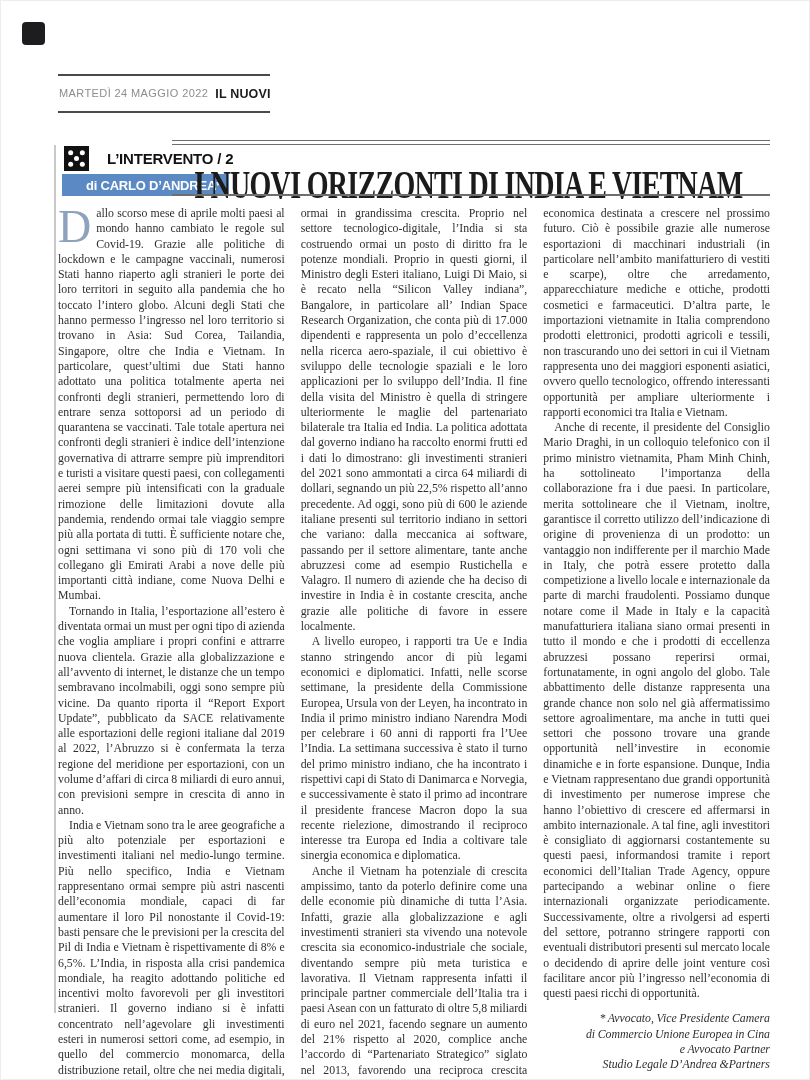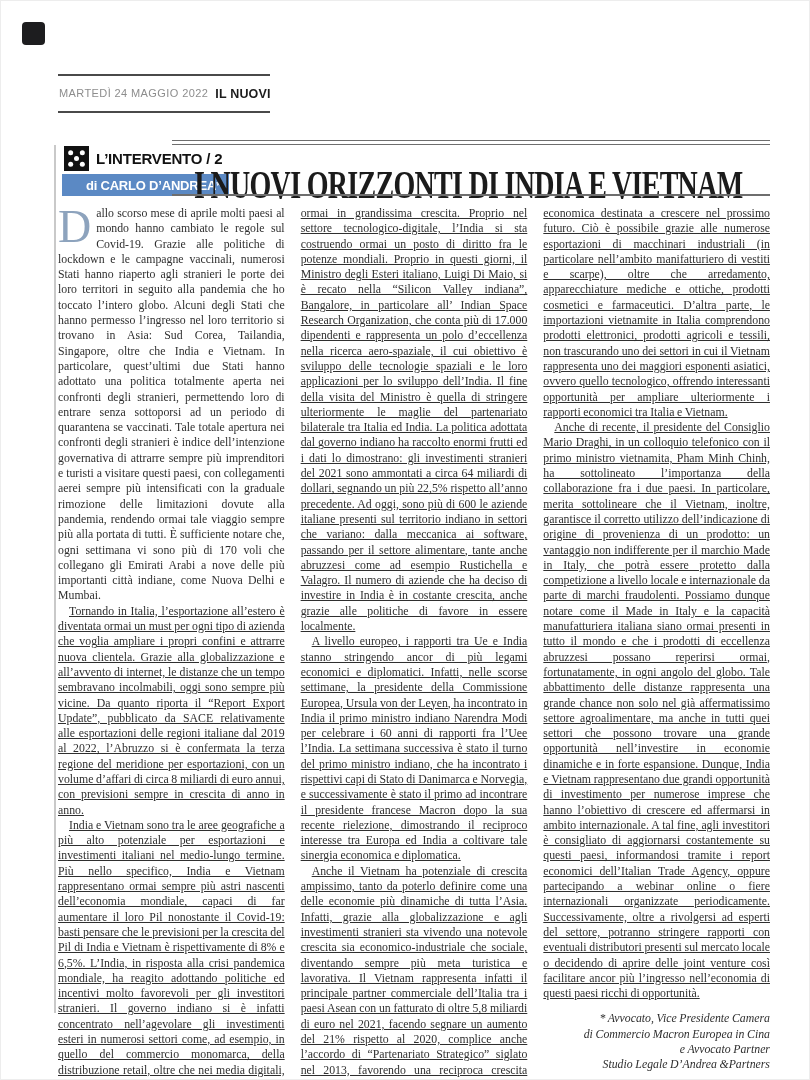--- a/index.html
+++ b/index.html
@@ -19,21 +19,21 @@
   .header .rule{height:2px;background:#4a4a4a;}
   .header .dateline{display:flex;align-items:flex-start;gap:7px;padding:11px 0 10px 1px;
     font-family:"Liberation Sans", sans-serif;white-space:nowrap;}
   .edition-date{font-size:11px;color:#8d8d8d;letter-spacing:.4px;}
   .masthead{font-size:12.5px;color:#1c1c1c;font-weight:bold;letter-spacing:.2px;}
 
   
   .article-left-rule{position:absolute;left:54px;top:145px;width:2px;height:868px;background:#c9c9c9;}
 
   
-  .kicker-row{position:absolute;left:64px;top:146px;display:flex;align-items:center;gap:7px;}
+  .kicker-row{position:absolute;left:64px;top:146px;display:flex;align-items:center;gap:18px;}
   .kicker-icon{width:25px;height:25px;display:block;}
   .kicker-label{font-family:"Liberation Sans", sans-serif;font-weight:bold;
     font-size:15px;color:#111;letter-spacing:-.2px;white-space:nowrap;}
   .byline-badge{position:absolute;left:62px;top:174px;width:167px;height:22px;
     background:#5b89c4;color:#ffffff;font-family:"Liberation Sans", sans-serif;
     font-weight:bold;font-size:13px;display:flex;align-items:center;justify-content:flex-end;
     padding-right:8px;box-sizing:border-box;letter-spacing:-.2px;}
 
   
   .headline-rule-top{position:absolute;left:172px;top:140px;width:598px;height:5px;
@@ -44,21 +44,21 @@
   .headline-rule-bottom{position:absolute;left:172px;top:194px;width:598px;height:1.5px;background:#6e6e6e;}
 
   
   .article-body{
     position:absolute;left:58px;top:206px;width:712px;
     column-count:3;column-gap:16px;
     font-size:11.8px;line-height:15.3px;text-align:justify;
     color:#2f2f2f;hyphens:auto;-webkit-hyphens:auto;word-spacing:-0.3px;
   }
   .article-body p{margin:0;}
-  .article-body p + p{text-indent:11px;text-decoration:underline;}
+  .article-body p + p{text-indent:11px;}
   .drop-cap{float:left;font-size:46px;line-height:38px;padding:2px 5px 0 0;
     color:#8da3bd;font-family:"Liberation Serif", serif;}
   .signature{margin-top:10px;text-align:right;font-style:italic;color:#2f2f2f;}
   .signature div{line-height:15.3px;}
 </style>
 </head>
 <body>
 
 <div class="photo-edge"></div>
 
@@ -97,17 +97,17 @@
 
 <div class="article-body">
   <p><span class="drop-cap">D</span><span>allo scorso mese di aprile molti paesi al mondo hanno cambiato le regole sul Covid-19. Grazie alle politiche di lockdown e le campagne vaccinali, numerosi Stati hanno riaperto agli stranieri le porte dei loro territori in seguito alla pandemia che ho toccato l’intero globo. Alcuni degli Stati che hanno permesso l’ingresso nel loro territorio si trovano in Asia: Sud Corea, Tailandia, Singapore, oltre che India e Vietnam. In particolare, quest’ultimi due Stati hanno adottato una politica totalmente aperta nei confronti degli stranieri, permettendo loro di entrare senza sottoporsi ad un periodo di quarantena se vaccinati. Tale totale apertura nei confronti degli stranieri è indice dell’intenzione governativa di attrarre sempre più imprenditori e turisti a visitare questi paesi, con collegamenti aerei sempre più intensificati con la graduale rimozione delle limitazioni dovute alla pandemia, rendendo ormai tale viaggio sempre più alla portata di tutti. È sufficiente notare che, ogni settimana vi sono più di 170 voli che collegano gli Emirati Arabi a nove delle più importanti città indiane, come Nuova Delhi e Mumbai.</span></p>
   <p>Tornando in Italia, l’esportazione all’estero è diventata ormai un must per ogni tipo di azienda che voglia ampliare i propri confini e attrarre nuova clientela. Grazie alla globalizzazione e all’avvento di internet, le distanze che un tempo sembravano incolmabili, oggi sono sempre più vicine. Da quanto riporta il “Report Export Update”, pubblicato da SACE relativamente alle esportazioni delle regioni italiane dal 2019 al 2022, l’Abruzzo si è confermata la terza regione del meridione per esportazioni, con un volume d’affari di circa 8 miliardi di euro annui, con previsioni sempre in crescita di anno in anno.</p>
   <p>India e Vietnam sono tra le aree geografiche a più alto potenziale per esportazioni e investimenti italiani nel medio-lungo termine. Più nello specifico, India e Vietnam rappresentano ormai sempre più astri nascenti dell’economia mondiale, capaci di far aumentare il loro Pil nonostante il Covid-19: basti pensare che le previsioni per la crescita del Pil di India e Vietnam è rispettivamente di 8% e 6,5%. L’India, in risposta alla crisi pandemica mondiale, ha reagito adottando politiche ed incentivi molto favorevoli per gli investitori stranieri. Il governo indiano si è infatti concentrato nell’agevolare gli investimenti esteri in numerosi settori come, ad esempio, in quello del commercio monomarca, della distribuzione retail, oltre che nei media digitali, ormai in grandissima crescita. Proprio nel settore tecnologico-digitale, l’India si sta costruendo ormai un posto di diritto fra le potenze mondiali. Proprio in questi giorni, il Ministro degli Esteri italiano, Luigi Di Maio, si è recato nella “Silicon Valley indiana”, Bangalore, in particolare all’ Indian Space Research Organization, che conta più di 17.000 dipendenti e rappresenta un polo d’eccellenza nella ricerca aero-spaziale, il cui obiettivo è sviluppo delle tecnologie spaziali e le loro applicazioni per lo sviluppo dell’India. Il fine della visita del Ministro è quella di stringere ulteriormente le maglie del partenariato bilaterale tra Italia ed India. La politica adottata dal governo indiano ha raccolto enormi frutti ed i dati lo dimostrano: gli investimenti stranieri del 2021 sono ammontati a circa 64 miliardi di dollari, segnando un più 22,5% rispetto all’anno precedente. Ad oggi, sono più di 600 le aziende italiane presenti sul territorio indiano in settori che variano: dalla meccanica ai software, passando per il settore alimentare, tante anche abruzzesi come ad esempio Rustichella e Valagro. Il numero di aziende che ha deciso di investire in India è in costante crescita, anche grazie alle politiche di favore in essere localmente.</p>
   <p>A livello europeo, i rapporti tra Ue e India stanno stringendo ancor di più legami economici e diplomatici. Infatti, nelle scorse settimane, la presidente della Commissione Europea, Ursula von der Leyen, ha incontrato in India il primo ministro indiano Narendra Modi per celebrare i 60 anni di rapporti fra l’Uee l’India. La settimana successiva è stato il turno del primo ministro indiano, che ha incontrato i rispettivi capi di Stato di Danimarca e Norvegia, e successivamente è stato il primo ad incontrare il presidente francese Macron dopo la sua recente rielezione, dimostrando il reciproco interesse tra Europa ed India a coltivare tale sinergia economica e diplomatica.</p>
   <p>Anche il Vietnam ha potenziale di crescita ampissimo, tanto da poterlo definire come una delle economie più dinamiche di tutta l’Asia. Infatti, grazie alla globalizzazione e agli investimenti stranieri sta vivendo una notevole crescita sia economico-industriale che sociale, diventando sempre più meta turistica e lavorativa. Il Vietnam rappresenta infatti il principale partner commerciale dell’Italia tra i paesi Asean con un fatturato di oltre 5,8 miliardi di euro nel 2021, facendo segnare un aumento del 21% rispetto al 2020, complice anche l’accordo di “Partenariato Strategico” siglato nel 2013, favorendo una reciproca crescita economica destinata a crescere nel prossimo futuro. Ciò è possibile grazie alle numerose esportazioni di macchinari industriali (in particolare nell’ambito manifatturiero di vestiti e scarpe), oltre che arredamento, apparecchiature mediche e ottiche, prodotti cosmetici e farmaceutici. D’altra parte, le importazioni vietnamite in Italia comprendono prodotti elettronici, prodotti agricoli e tessili, non trascurando uno dei settori in cui il Vietnam rappresenta uno dei maggiori esponenti asiatici, ovvero quello tecnologico, offrendo interessanti opportunità per ampliare ulteriormente i rapporti economici tra Italia e Vietnam.</p>
   <p>Anche di recente, il presidente del Consiglio Mario Draghi, in un colloquio telefonico con il primo ministro vietnamita, Pham Minh Chinh, ha sottolineato l’importanza della collaborazione fra i due paesi. In particolare, merita sottolineare che il Vietnam, inoltre, garantisce il corretto utilizzo dell’indicazione di origine di provenienza di un prodotto: un vantaggio non indifferente per il marchio Made in Italy, che potrà essere protetto dalla competizione a livello locale e internazionale da parte di marchi fraudolenti. Possiamo dunque notare come il Made in Italy e la capacità manufatturiera italiana siano ormai presenti in tutto il mondo e che i prodotti di eccellenza abruzzesi possano reperirsi ormai, fortunatamente, in ogni angolo del globo. Tale abbattimento delle distanze rappresenta una grande chance non solo nel già affermatissimo settore agroalimentare, ma anche in tutti quei settori che possono trovare una grande opportunità nell’investire in economie dinamiche e in forte espansione. Dunque, India e Vietnam rappresentano due grandi opportunità di investimento per numerose imprese che hanno l’obiettivo di crescere ed affermarsi in ambito internazionale. A tal fine, agli investitori è consigliato di aggiornarsi costantemente su questi paesi, informandosi tramite i report economici dell’Italian Trade Agency, oppure partecipando a webinar online o fiere internazionali organizzate periodicamente. Successivamente, oltre a rivolgersi ad esperti del settore, potranno stringere rapporti con eventuali distributori presenti sul mercato locale o decidendo di aprire delle joint venture così facilitare ancor più l’ingresso nell’economia di questi paesi ricchi di opportunità.</p>
   <div class="signature">
     <div>* Avvocato, Vice Presidente Camera</div>
-    <div>di Commercio Macron Europea in Cina</div>
+    <div>di Commercio Unione Europea in Cina</div>
     <div>e Avvocato Partner</div>
     <div>Studio Legale D’Andrea &amp;Partners</div>
   </div>
 </div>
 
 </body></html>

